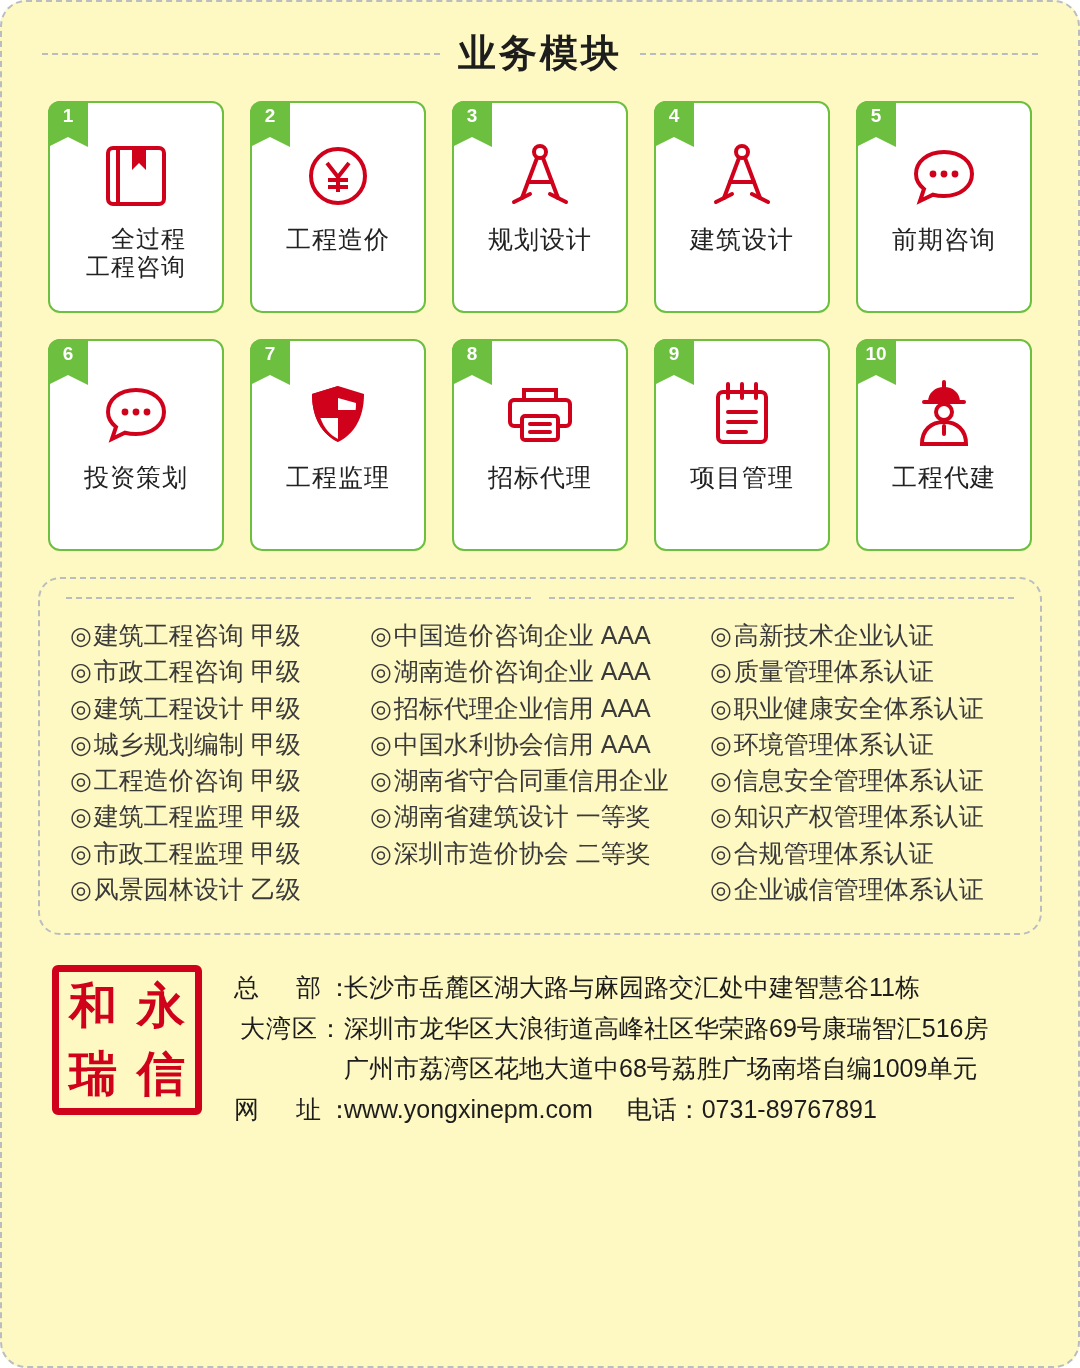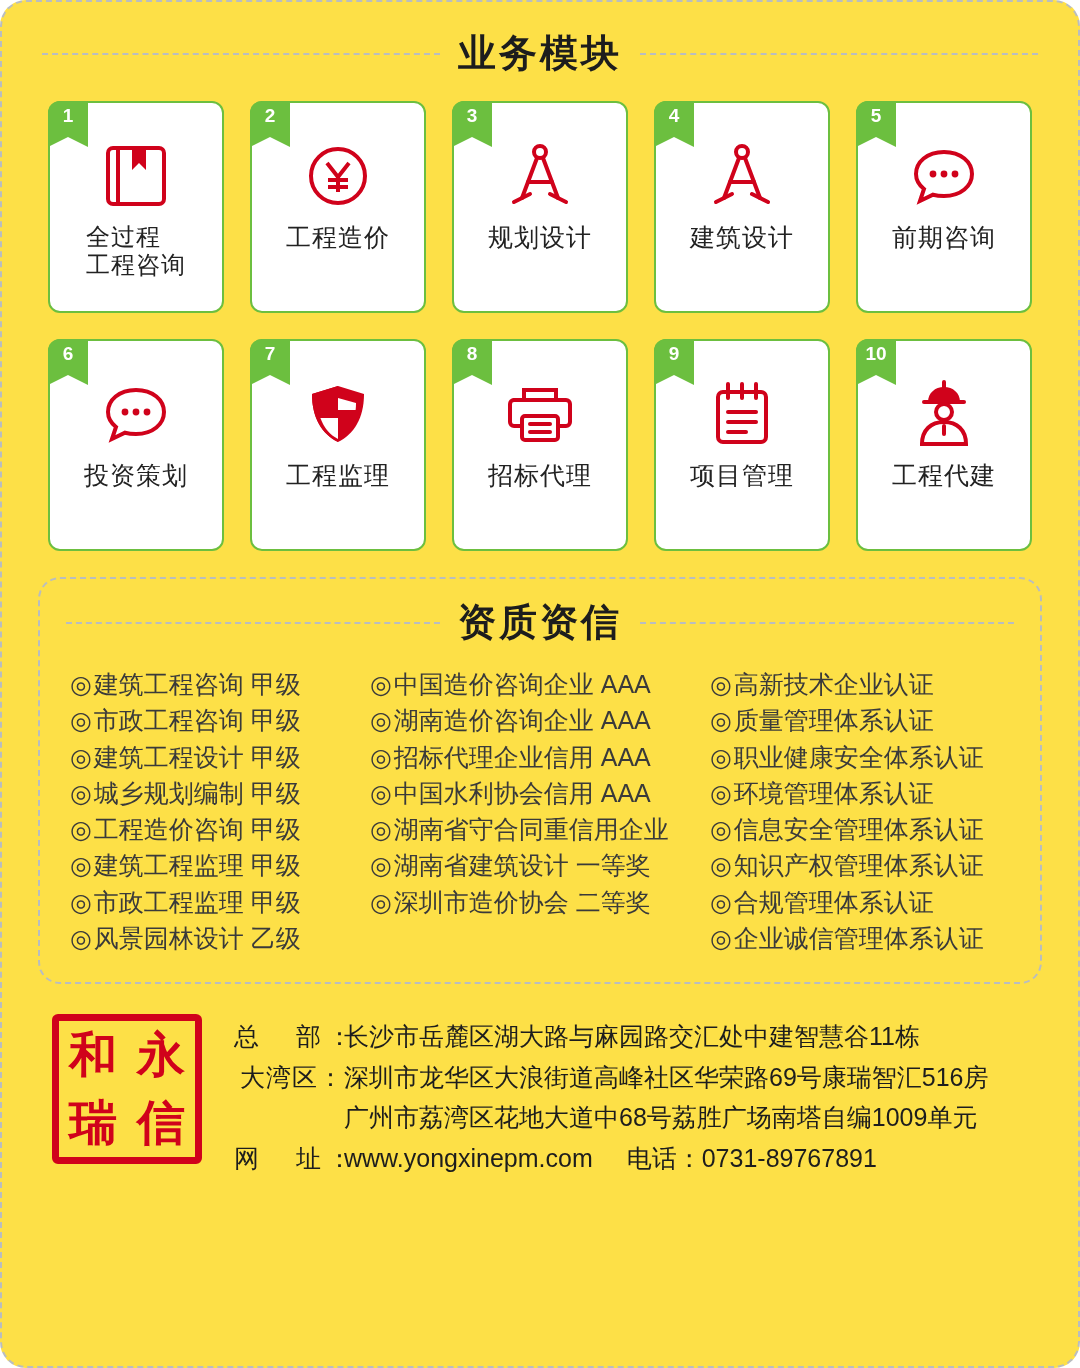--- a/index.html
+++ b/index.html
@@ -5,21 +5,21 @@
   * { box-sizing: border-box; }
   html, body {
     margin: 0; padding: 0;
     width: 1080px; height: 1368px;
     background: #ffffff;
     font-family: "Liberation Sans", "DejaVu Sans", sans-serif;
   }
   .page {
     position: relative;
     width: 1080px; height: 1368px;
-    background: #fde047;
+    background: #fef9c3;
     border: 2px dashed #b9bdc0;
     border-radius: 26px;
     padding: 0;
     overflow: hidden;
   }
 
   
   .section-head {
     display: flex;
     align-items: center;
@@ -81,23 +81,22 @@
     height: 86px;
     display: flex;
     align-items: center;
     justify-content: center;
   }
   .module .label {
     margin-top: 6px;
     font-size: 25px;
     color: #222;
     line-height: 1.18;
-    text-align: left;
+    text-align: right;
     letter-spacing: 1px;
-    font-family: Liberation Mono, monospace;
   }
   .module .label.two-line { font-size: 24px; }
 
   
   .qual-box {
     margin: 26px 36px 0 36px;
     border: 2px dashed #b9bdc0;
     border-radius: 22px;
     padding: 0 0 26px 0;
     position: relative;
@@ -316,21 +315,20 @@
           <line x1="40" y1="52" x2="40" y2="60"></line>
         </svg>
       </div>
       <div class="label">工程代建</div>
     </div>
   </div>
 
   <div class="qual-box">
     <div class="section-head">
       <div class="rule"></div>
-      <div class="title">资质资信</div>
       <div class="rule"></div>
     </div>
 
     <div class="qual-grid">
 
       <div>
         <div class="qual-item"><span class="bullet">◎</span><span>建筑工程咨询 甲级</span></div>
         <div class="qual-item"><span class="bullet">◎</span><span>市政工程咨询 甲级</span></div>
         <div class="qual-item"><span class="bullet">◎</span><span>建筑工程设计 甲级</span></div>
         <div class="qual-item"><span class="bullet">◎</span><span>城乡规划编制 甲级</span></div>

